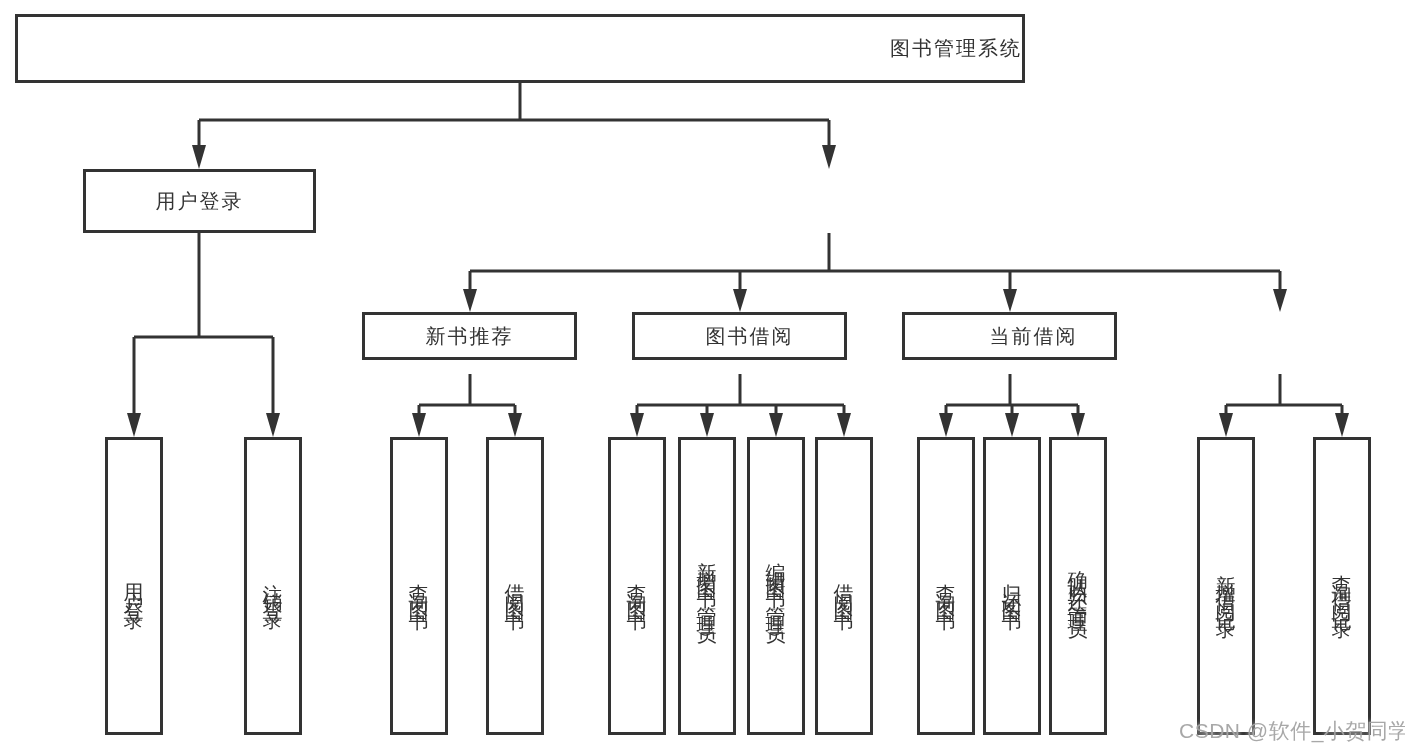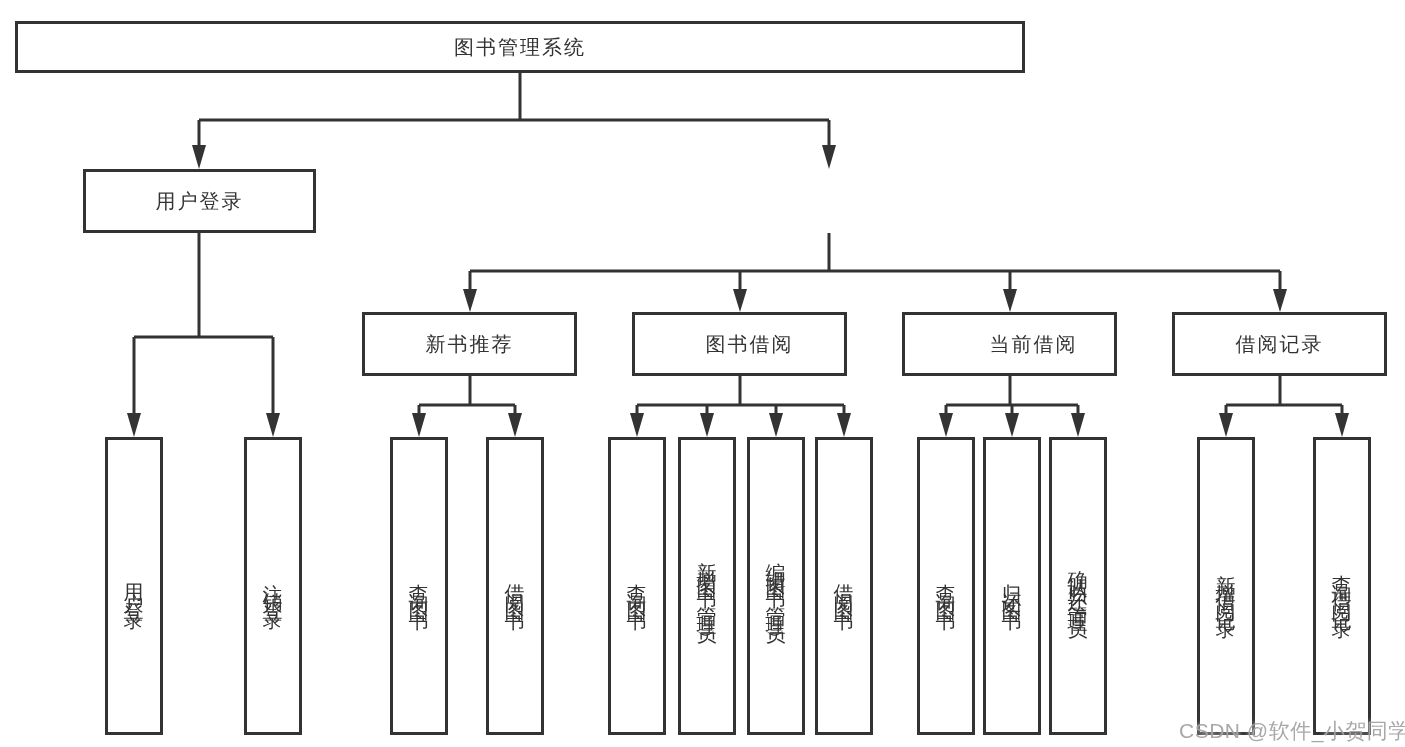--- a/index.html
+++ b/index.html
@@ -35,21 +35,21 @@
   }
   .v-label {
     writing-mode: vertical-rl;
     text-orientation: mixed;
     font-size: 20px;
     line-height: 1;
     letter-spacing: 9px;
     color: #333333;
   }
   .leaf { top: 437px; width: 58px; height: 298px; }
-  .lvl3 { top: 312px; width: 215px; height: 64px; }
+  .lvl3 { top: 312px; width: 215px; height: 48px; }
   .lvl2 { top: 169px; height: 64px; }
   #watermark {
     position: absolute;
     left: 1179px;
     top: 717px;
     font-size: 21px;
     letter-spacing: 0.5px;
     color: rgba(163,163,163,0.95);
     white-space: nowrap;
     text-shadow: 0 0 5px rgba(255,255,255,0.9);
@@ -123,39 +123,36 @@
       <polygon points="769,413 783,413 776,437"></polygon>
       <polygon points="837,413 851,413 844,437"></polygon>
       <polygon points="939,413 953,413 946,437"></polygon>
       <polygon points="1005,413 1019,413 1012,437"></polygon>
       <polygon points="1071,413 1085,413 1078,437"></polygon>
       <polygon points="1219,413 1233,413 1226,437"></polygon>
       <polygon points="1335,413 1349,413 1342,437"></polygon>
     </g>
   </svg>
 
-  <div class="box" style="left:15px; top:21px; width:1010px; height:52px;">
+  <div class="box" style="left:15px; top:14px; width:1010px; height:69px;justify-content:flex-end;">
     <span class="h-label">图书管理系统</span>
   </div>
 
   <div class="box lvl2" style="left:83px; width:233px;">
     <span class="h-label">用户登录</span>
   </div>
 
   <div class="box lvl3" style="left:362px;">
     <span class="h-label">新书推荐</span>
   </div>
   <div class="box lvl3" style="left:632px;padding-left:20px;">
     <span class="h-label">图书借阅</span>
   </div>
   <div class="box lvl3" style="left:902px;padding-left:48px;">
     <span class="h-label">当前借阅</span>
-  </div>
-  <div class="box lvl3" style="left:1172px;">
-    <span class="h-label">借阅记录</span>
   </div>
 
   <div class="box leaf" style="left:105px;">
     <span class="v-label">用户登录</span>
   </div>
   <div class="box leaf" style="left:244px;">
     <span class="v-label">注销登录</span>
   </div>
 
   <div class="box leaf" style="left:390px;">

